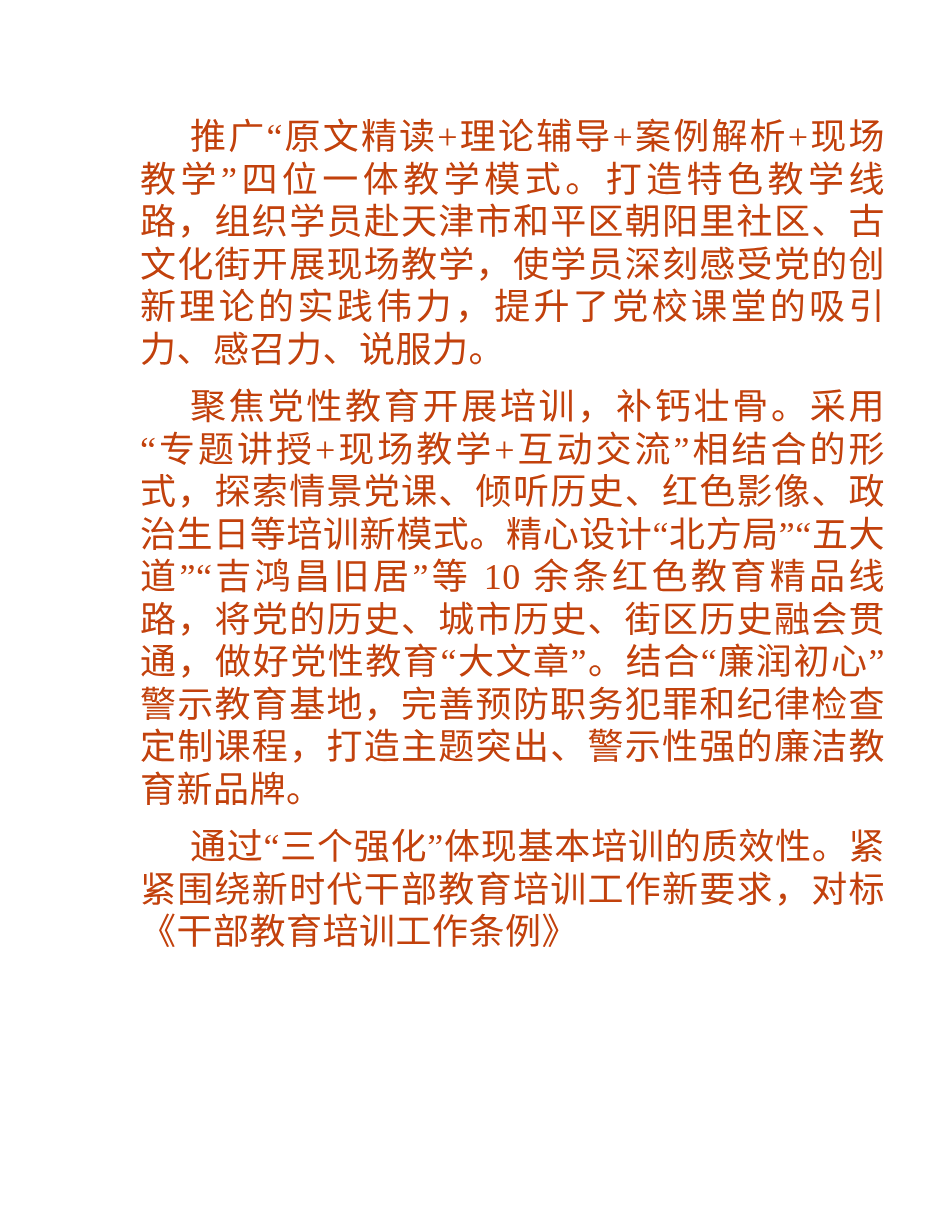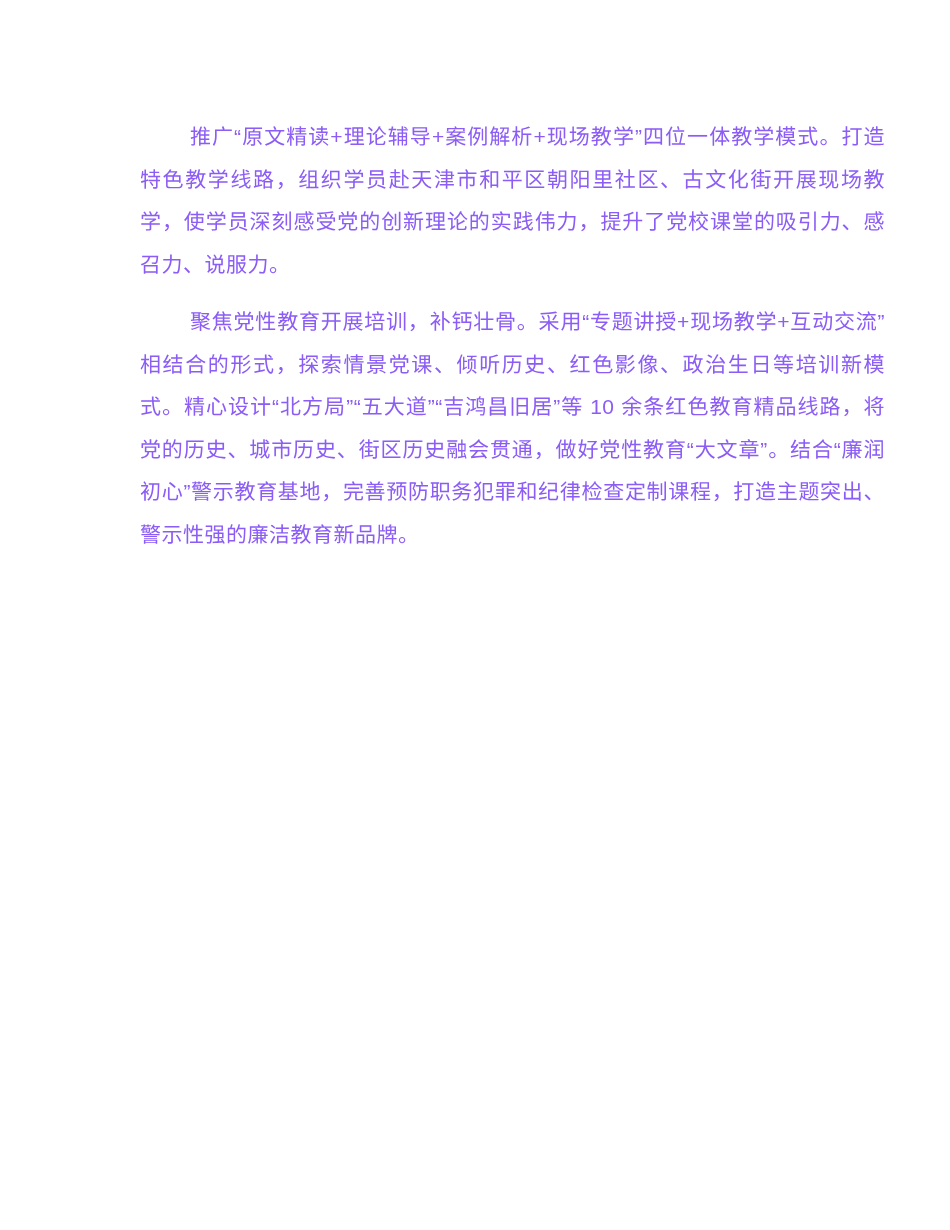--- a/index.html
+++ b/index.html
@@ -15,31 +15,33 @@
     overflow: hidden;
     box-sizing: border-box;
     padding: 116px 65px 0 140px;
     font-family: "Liberation Sans", sans-serif;
   }
   .doc-body {
     width: 745px;
   }
   .para {
     margin: 0 0 15px 0;
-    font-size: 21px;
+    font-size: 36px;
     line-height: 42.5px;
-    color: #8b5cf6;
+    color: #c2410c;
     text-align: justify;
     text-justify: inter-ideograph;
     text-indent: 50px;
     letter-spacing: 0.5px;
     font-weight: 400;
+    font-family: Liberation Serif, serif;
   }
 </style>
 </head>
 <body>
 
 <div class="page">
   <div class="doc-body">
     <p class="para">推广“原文精读+理论辅导+案例解析+现场教学”四位一体教学模式。打造特色教学线路，组织学员赴天津市和平区朝阳里社区、古文化街开展现场教学，使学员深刻感受党的创新理论的实践伟力，提升了党校课堂的吸引力、感召力、说服力。</p>
     <p class="para">聚焦党性教育开展培训，补钙壮骨。采用“专题讲授+现场教学+互动交流”相结合的形式，探索情景党课、倾听历史、红色影像、政治生日等培训新模式。精心设计“北方局”“五大道”“吉鸿昌旧居”等 10 余条红色教育精品线路，将党的历史、城市历史、街区历史融会贯通，做好党性教育“大文章”。结合“廉润初心”警示教育基地，完善预防职务犯罪和纪律检查定制课程，打造主题突出、警示性强的廉洁教育新品牌。</p>
+    <p class="para">通过“三个强化”体现基本培训的质效性。紧紧围绕新时代干部教育培训工作新要求，对标《干部教育培训工作条例》</p>
   </div>
 </div>
 
 </body></html>

